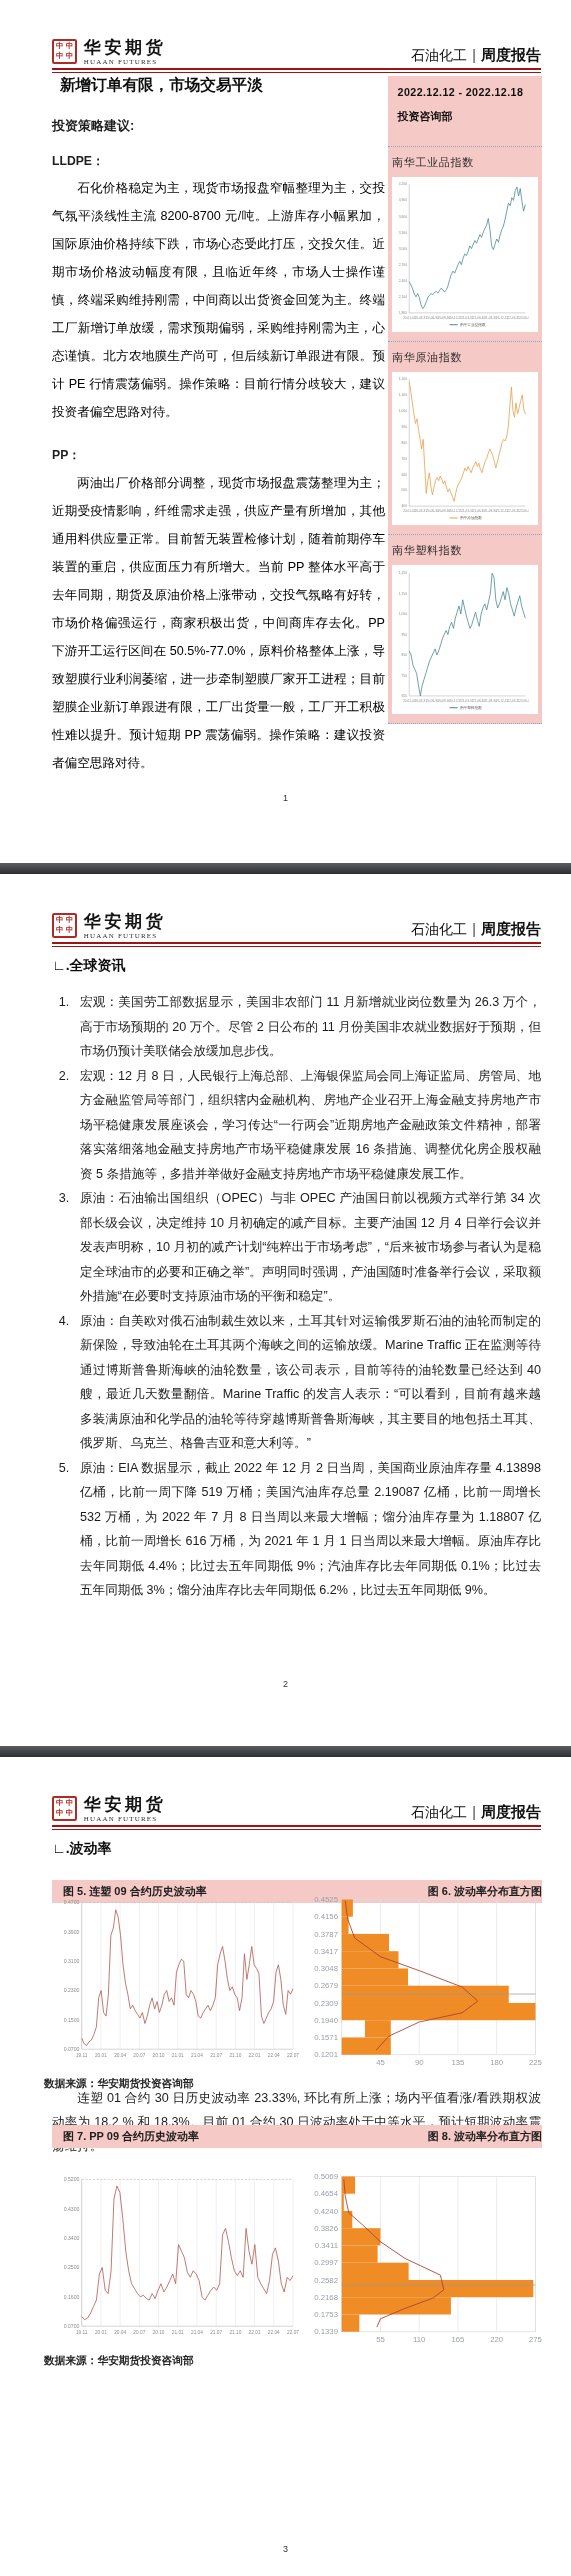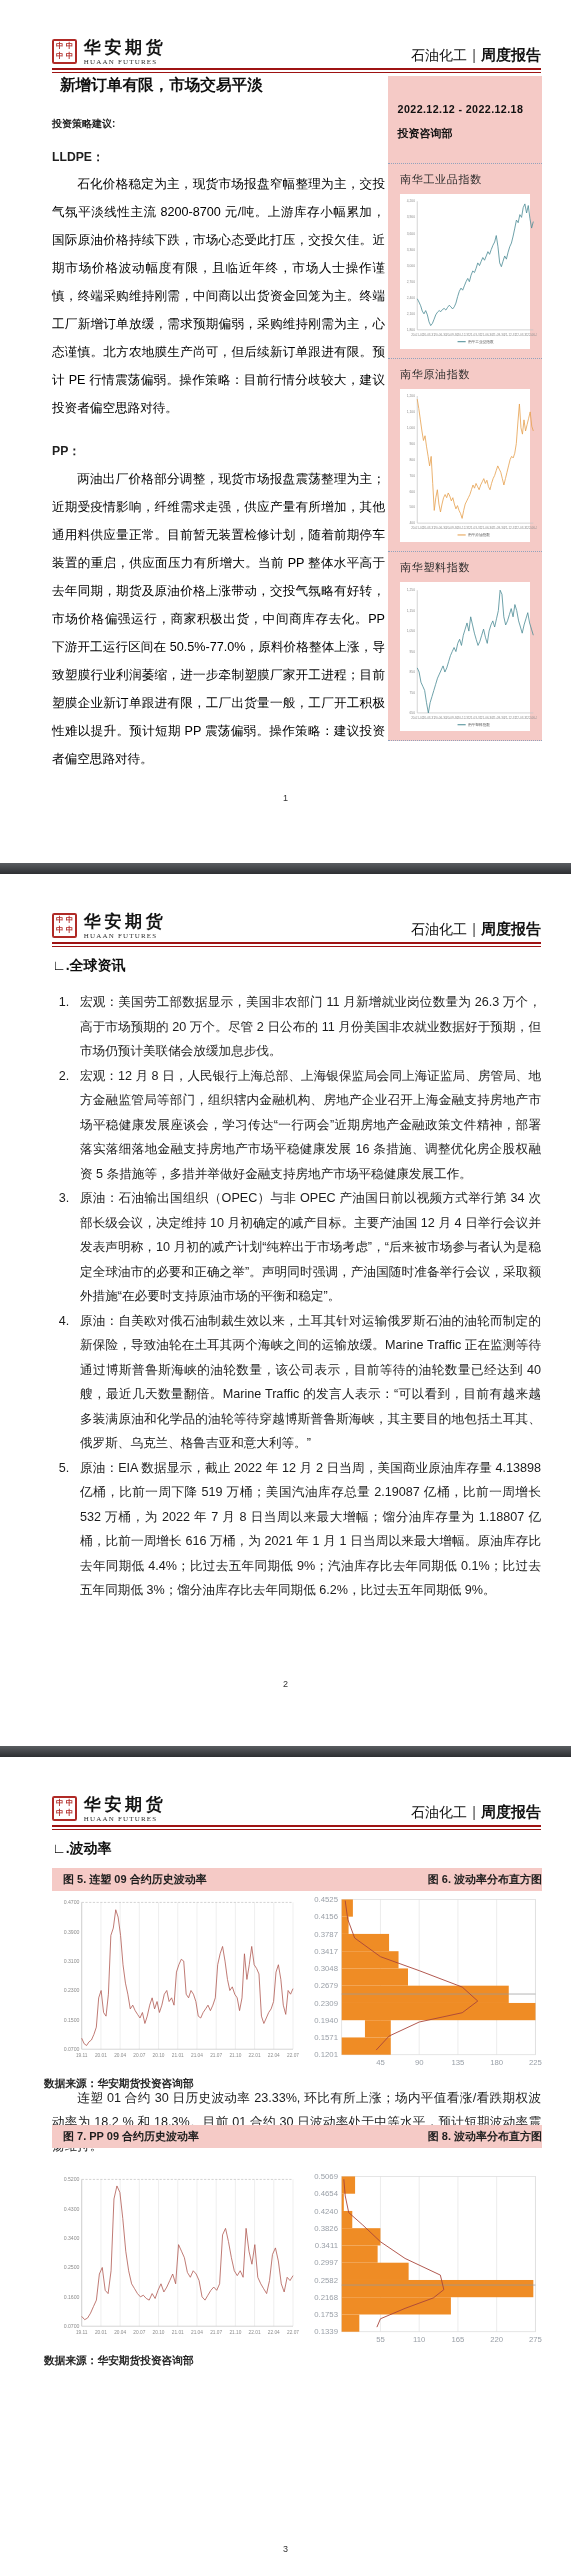--- a/index.html
+++ b/index.html
@@ -15,29 +15,29 @@
   .seal span{color:#b02a26;font-size:7.4px;font-weight:bold;line-height:8.2px;}
   .brand-zh{font-family:"Liberation Serif","DejaVu Serif",serif;font-weight:bold;font-size:17px;letter-spacing:3.7px;color:#141414;line-height:18px;}
   .brand-en{font-family:"Liberation Serif","DejaVu Serif",serif;font-size:7px;letter-spacing:1.2px;color:#2e2e2e;margin-top:1.5px;}
   .hdr-right{font-size:14px;color:#111;white-space:nowrap;padding-bottom:1.5px;}
   .hdr-right .sep{margin:0 5.2px;color:#444;font-weight:300;}
   .hdr-right .rpt{font-weight:bold;font-size:15px;}
   .rule{position:absolute;top:68px;left:52px;right:30px;height:2.2px;border-top:2.2px solid #9e1313;border-bottom:1.5px solid #9e1313;}
   
   .p1-title{position:absolute;top:75px;left:60px;margin:0;font-size:15.6px;font-weight:bold;color:#0d0d0d;}
   .col-main{position:absolute;top:111px;left:52px;width:333px;}
-  .lbl{margin:6px 0 0;font-size:10px;font-weight:bold;}
+  .lbl{margin:6px 0 0;font-size:13px;font-weight:bold;}
   .sec-h{margin:21px 0 0;font-size:12.2px;font-weight:bold;}
   .sec-h.first{margin-top:18px;}
   .body-p{margin:4.4px 0 0;font-size:12.6px;line-height:28px;text-align:justify;text-indent:2em;color:#000000;}
   .sidebar{position:absolute;top:76px;left:388px;width:154px;background:#f5cac6;border-bottom:1.5px dotted #92a3bd;box-sizing:border-box;}
-  .sb-top{height:71px;padding:9.6px 9.6px 0;box-sizing:border-box;border-bottom:1.5px dotted #92a3bd;margin-top:17px;}
+  .sb-top{height:71px;padding:9.6px 9.6px 0;box-sizing:border-box;border-bottom:1.5px dotted #92a3bd;}
   .sb-date{font-size:10.7px;font-weight:bold;letter-spacing:0.4px;color:#111;}
   .sb-dept{font-size:11px;font-weight:bold;margin-top:11px;color:#111;}
-  .sb-sec{padding:6px 12px 9px;border-bottom:1.5px dotted #92a3bd;}
+  .sb-sec{padding:6px 4px 9px;border-bottom:1.5px dotted #92a3bd;}
   .sb-sec:last-child{border-bottom:none;}
   .sb-title{font-family:"Liberation Serif","DejaVu Serif",serif;font-size:11px;color:#2a2a2a;margin:2.2px 0 6.7px;letter-spacing:0.7px;}
   .chart-box{background:#fff;padding:1.5px 0.7px 0.7px;}
   .pageno{position:absolute;left:0;width:100%;text-align:center;font-size:9px;color:#333;}
   #p1 .pageno{top:793px;} #p2 .pageno{top:805px;} #p3 .pageno{top:787px;}
   
   .sec-title{position:absolute;top:83px;left:52px;margin:0;font-size:14px;font-weight:bold;color:#0d0d0d;}
   .news{position:absolute;top:116px;left:52px;width:489px;}
   .news-item{position:relative;padding-left:28px;font-size:12.6px;line-height:24.5px;text-align:justify;color:#1c1c1c;box-sizing:border-box;}
   .news-item .num{position:absolute;left:6.7px;top:0;}
@@ -236,21 +236,21 @@
         </div>
       </div>
       <div class="hdr-right">
         <span class="cat">石油化工</span><span class="sep">|</span><span class="rpt">周度报告</span>
       </div>
     </header>
     <div class="rule"></div>
 
     <h2 class="sec-title">∟.波动率</h2>
 
-    <div class="fig-banner" style="top:111px">
+    <div class="fig-banner" style="top:123px">
       <div class="cell-l">图 5. 连塑 09 合约历史波动率</div>
       <div class="cell-r">图 6. 波动率分布直方图</div>
     </div>
     <div class="charts-row" style="top:138px">
       <div class="lft"><svg width="247" height="172" viewBox="0 0 333 232">
             <line x1="40" y1="10" x2="40" y2="208" stroke="#e9e9e9" stroke-width="1"></line>
             <line x1="65.9090909090909" y1="10" x2="65.9090909090909" y2="208" stroke="#e9e9e9" stroke-width="1"></line>
             <line x1="91.81818181818181" y1="10" x2="91.81818181818181" y2="208" stroke="#e9e9e9" stroke-width="1"></line>
             <line x1="117.72727272727273" y1="10" x2="117.72727272727273" y2="208" stroke="#e9e9e9" stroke-width="1"></line>
             <line x1="143.63636363636363" y1="10" x2="143.63636363636363" y2="208" stroke="#e9e9e9" stroke-width="1"></line>

